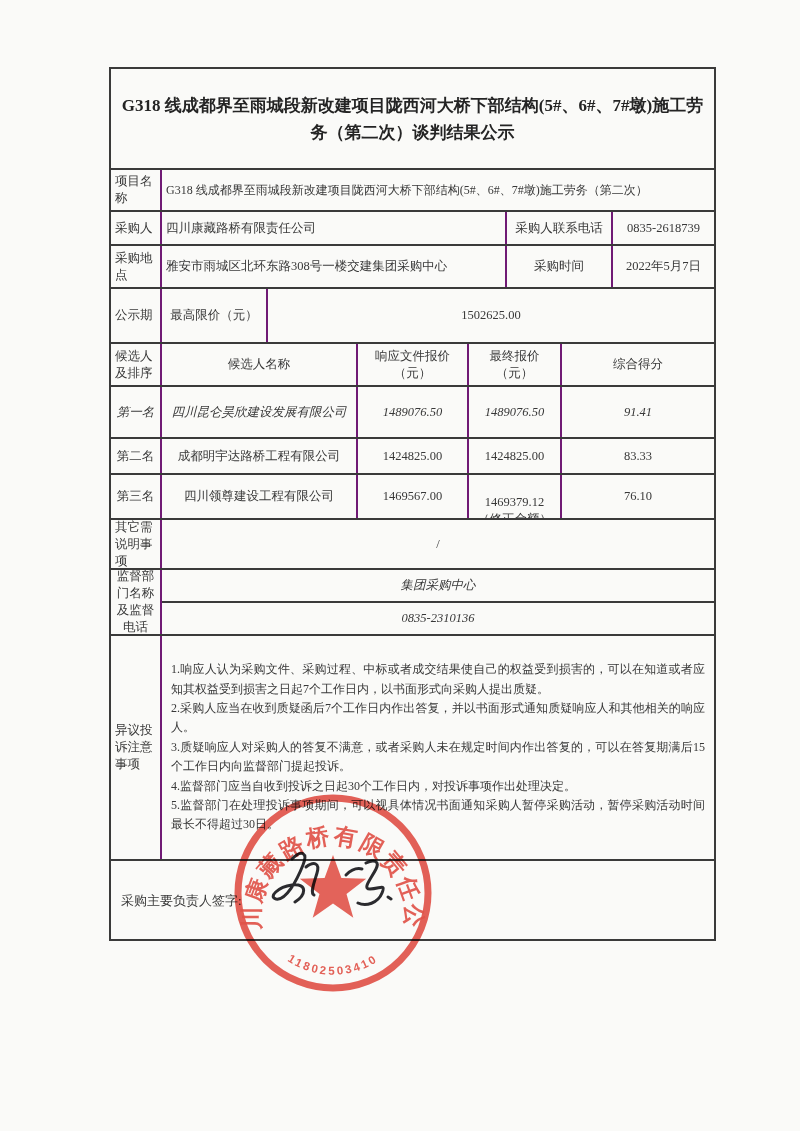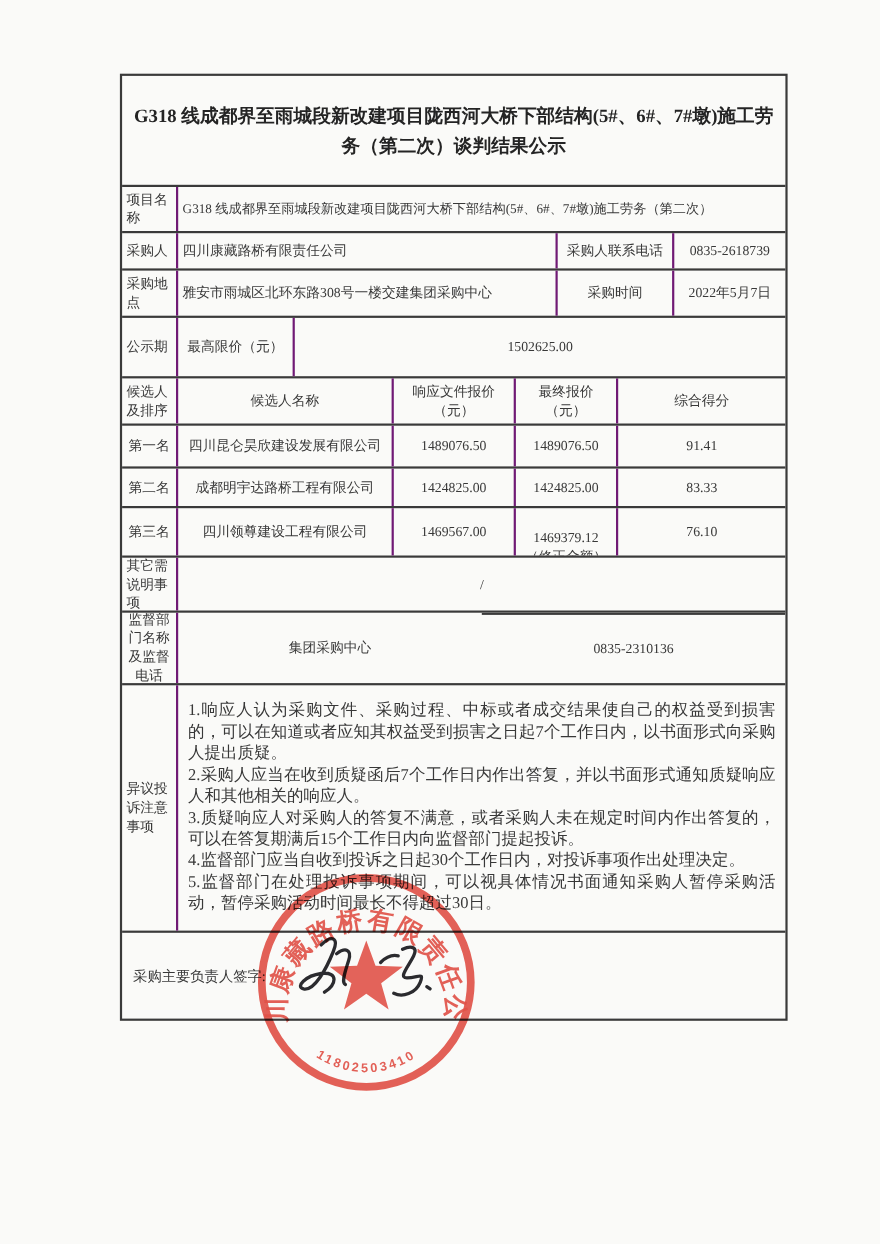--- a/index.html
+++ b/index.html
@@ -33,21 +33,21 @@
   .lbl{width:49px;flex:none;}
   .ctr{justify-content:center;text-align:center;}
   .lft{justify-content:flex-start;text-align:left;}
   
   .h-title{height:99px;}
   .h-r2{height:42px;}
   .h-r3{height:34px;}
   .h-r4{height:43px;}
   .h-r5{height:55px;}
   .h-hdr{height:43px;}
-  .h-c1{height:39px;}
+  .h-c1{height:52px;font-style:italic;}
   .h-c2{height:36px;}
   .h-c3{height:45px;}
   .h-oth{height:50px;}
   .h-sup{height:66px;}
   .h-obj{height:225px;}
   .h-sig{height:80px;}
   
   .wA-val{width:345px;flex:none;}
   .wA-lb2{width:106px;flex:none;}
   .wA-v2{flex:1;}
@@ -55,26 +55,26 @@
   .wB-name{width:196px;flex:none;}
   .wB-bid{width:111px;flex:none;}
   .wB-fin{width:93px;flex:none;}
   .wB-score{flex:1;}
   .full{flex:1;}
   .title-cell{
     justify-content:center;text-align:center;
     font-size:17px;font-weight:bold;line-height:27px;
     color:#242424;padding:4px 10px;
   }
-  .stack{flex:1;display:flex;align-items:stretch;}
+  .stack{flex:1;display:flex;flex-direction:column;align-items:stretch;font-style:italic;}
   .stack .sub{flex:1;display:flex;align-items:center;justify-content:center;box-sizing:border-box;}
   .stack .sub + .sub{border-top:2px solid #3a3a3a;}
   .obj-body{
     flex:1;display:flex;flex-direction:column;justify-content:center;
-    padding:6px 9px;font-size:15px;line-height:19.4px;color:#383838;
+    padding:6px 9px;font-size:12px;line-height:19.4px;color:#383838;
   }
   .obj-item{text-align:justify;}
   .fin-wrap{display:flex;flex-direction:column;align-items:center;justify-content:center;width:100%;margin-top:28px;}
   .sig-row .cell{padding-left:10px;font-size:13px;}
   .overlay{position:absolute;pointer-events:none;}
   .seal-svg{mix-blend-mode:multiply;opacity:0.88;}
   .sign-svg{mix-blend-mode:multiply;}
   .seal-arc-text{font-family:"Liberation Sans","DejaVu Sans",sans-serif;font-weight:bold;}
 </style>
 </head>

